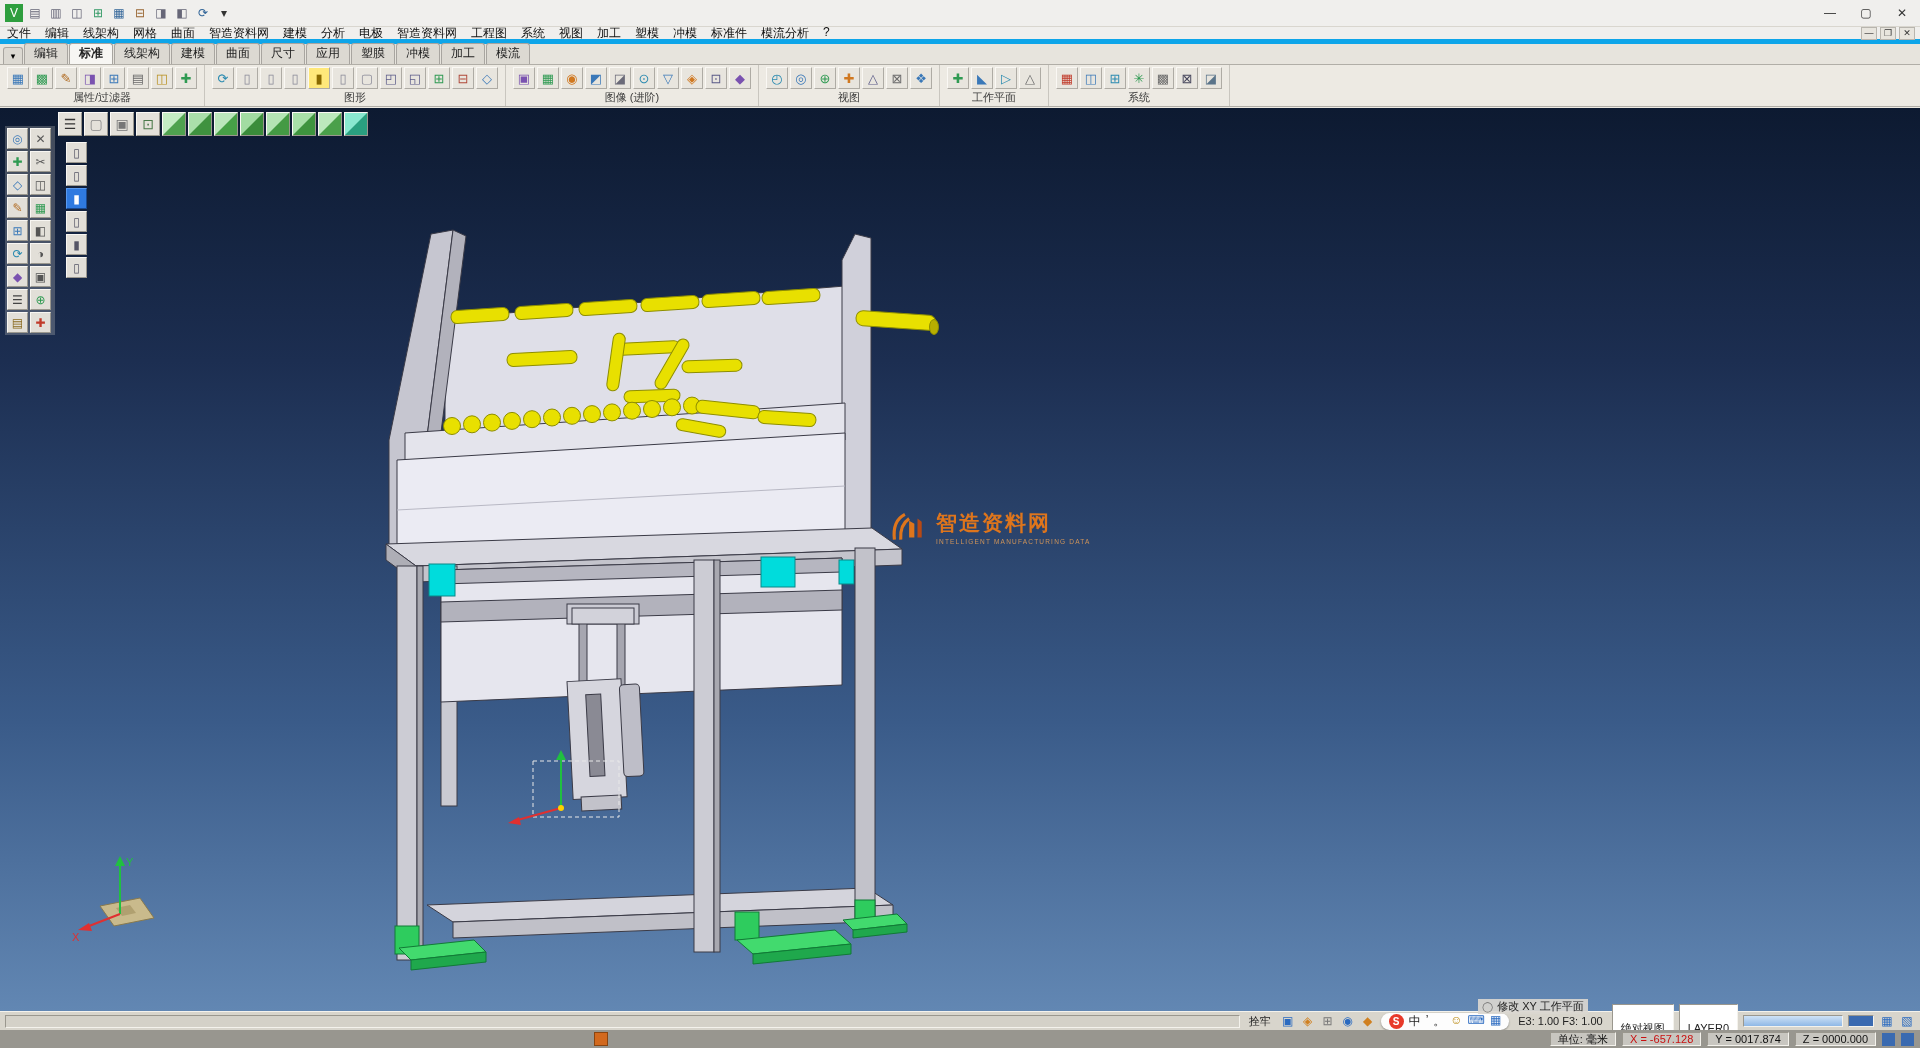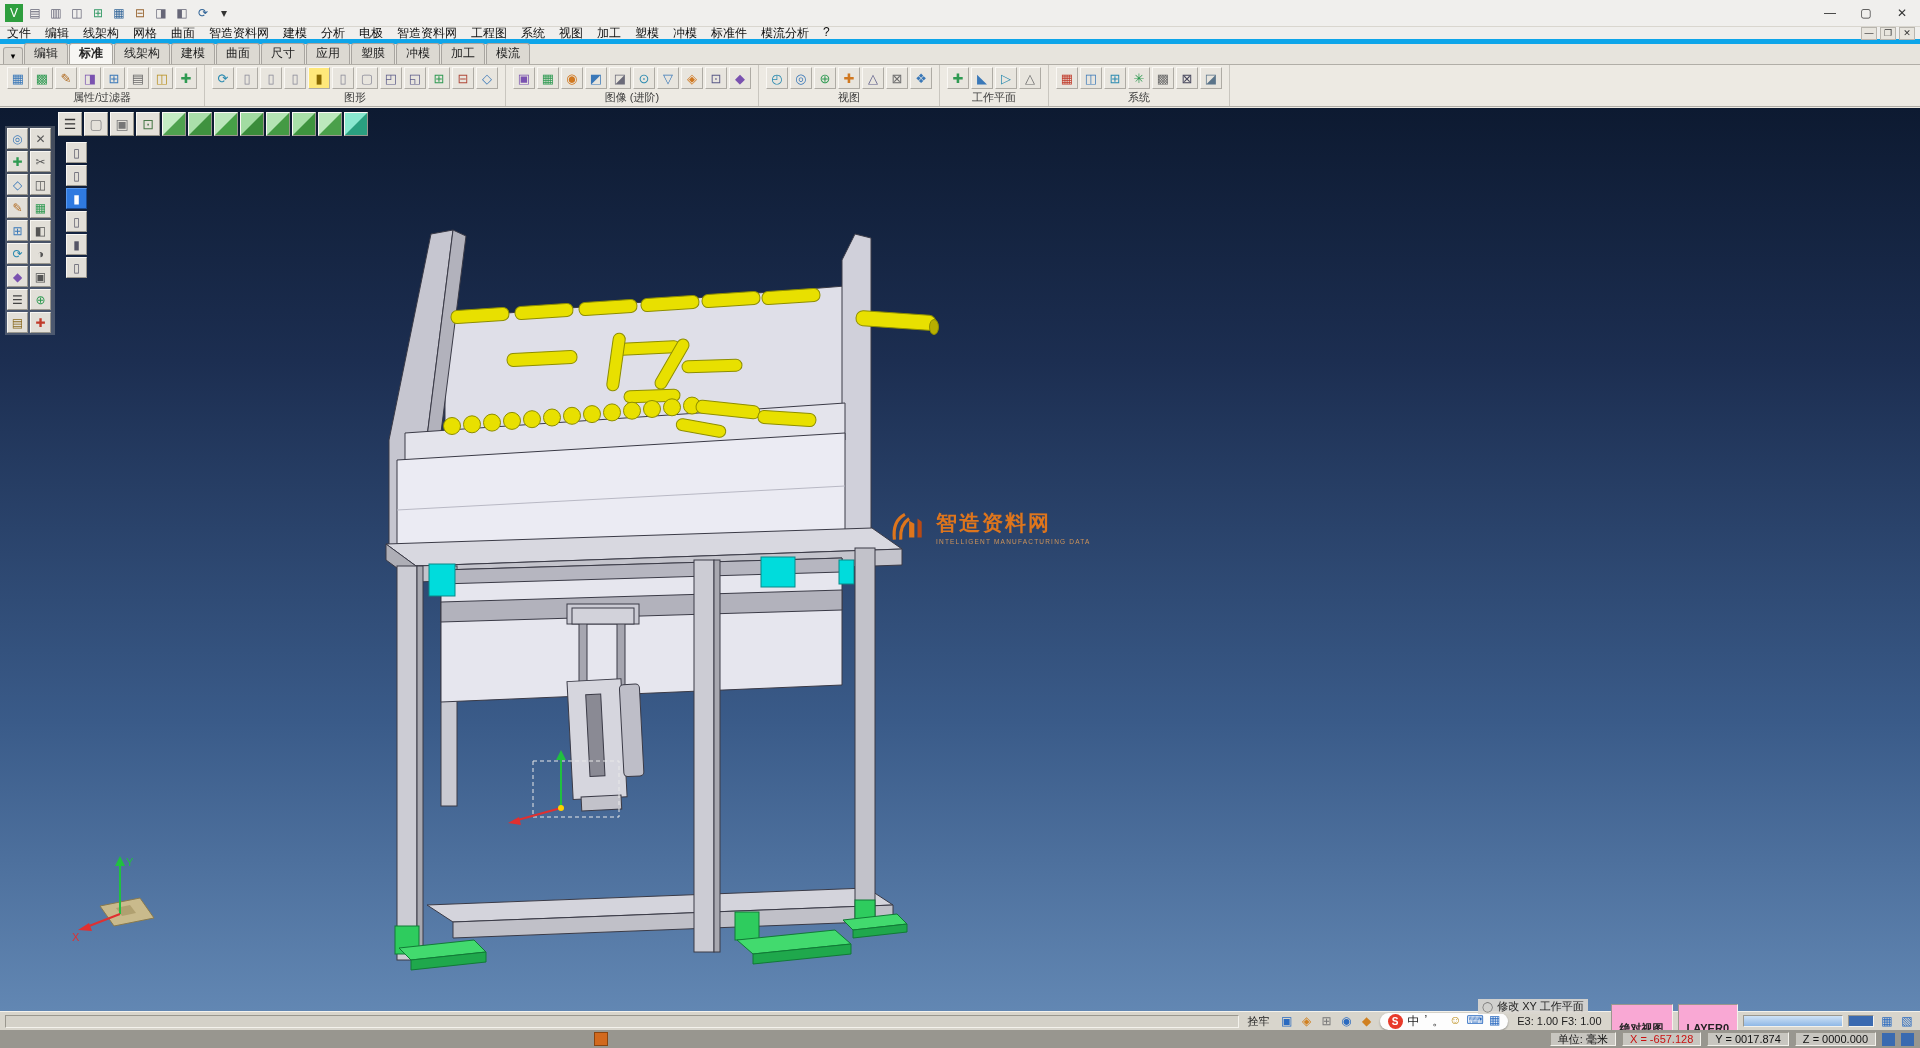--- a/index.html
+++ b/index.html
@@ -97,21 +97,21 @@
   .lock-label { padding:0 4px;text-align:center; }
   .sicons { display:flex; gap:4px; }
   .sicons span { width:16px; height:16px; display:flex; align-items:center;
     justify-content:center; font-size:12px; }
   .ime { display:flex; align-items:center; gap:5px; background:#fdfdfd; border-radius:9px;
     padding:1px 8px; box-shadow:0 1px 2px rgba(0,0,0,0.35); height:17px; }
   .ime-logo { width:15px; height:15px; background:#e83a2a; color:#fff; border-radius:50%;
     font-size:10px; font-weight:bold; display:flex; align-items:center; justify-content:center; }
   .ime span.ime-item { font-size:12px; }
   .scale-text { padding:0 4px; white-space:nowrap; }
-  .status-box { background:#f9a8d4; padding:16px 8px; height:15px; line-height:14px; white-space:nowrap;font-weight:bold; }
+  .status-box { background:#ffffff; padding:16px 8px; height:15px; line-height:14px; white-space:nowrap; }
   .bar1 { width:100px; height:12px; background:linear-gradient(180deg,#cfe2f6,#8fb8e6); }
   .bar2 { width:26px; height:12px; background:#3a6ab0; }
 
   
   .coordbar { position:absolute; top:1030px; left:0; width:1920px; height:18px;
     background:#98968f; display:flex; align-items:center; justify-content:flex-end;
     gap:6px; font-size:11px; color:#111; padding:0 6px; }
   .coord-box { background:#c8c6c0; padding:0 7px; height:14px; line-height:13px; white-space:nowrap; }
   .coord-x { color:#c81010; }
   .orange-chip { position:absolute; left:594px; top:2px; width:14px; height:14px;

